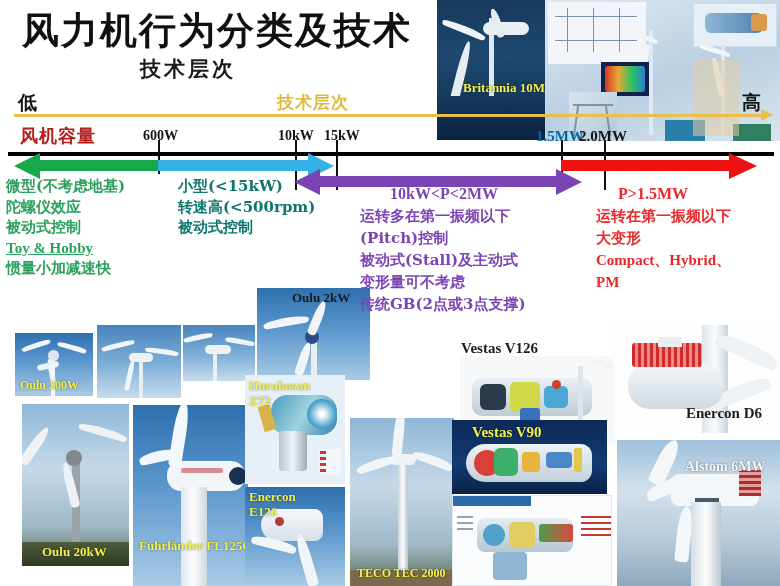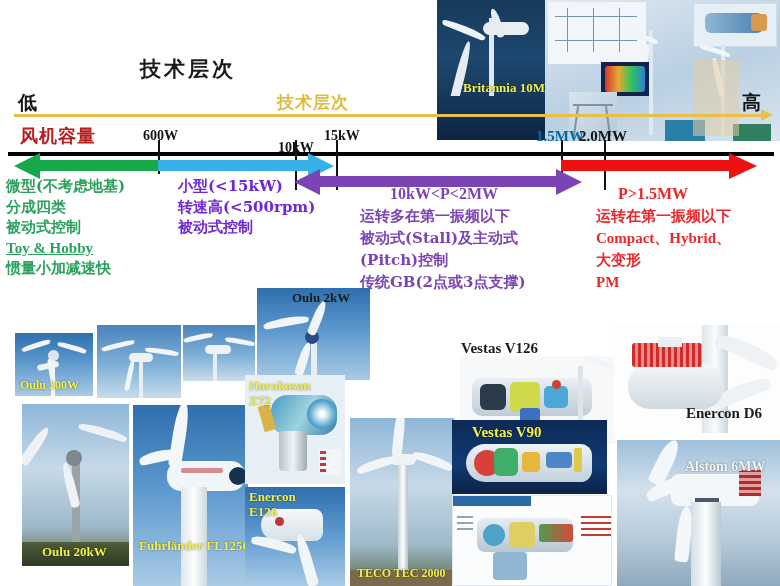--- a/index.html
+++ b/index.html
@@ -99,21 +99,21 @@
   
   #red-bar { left:561px; top:160px; width:170px; background:#ee1111; }
   #red-head { left:729px; top:153px;
     border-left:28px solid #ee1111;
     border-top:13px solid transparent; border-bottom:13px solid transparent; }
 
   
   .col { position:absolute; font-family:"DejaVu Serif", serif; font-weight:bold; }
   .col div { white-space:nowrap; }
   #col-green { left:6px;  top:176px; color:#2aa05d; font-size:15px; line-height:20.5px; }
-  #col-blue  { left:178px; top:176px; color:#6d28d9; font-size:15px; line-height:20.5px; }
+  #col-blue  { left:178px; top:176px; color:#0f766e; font-size:15px; line-height:20.5px; }
   #col-purple{ left:360px; top:183px; color:#7b44b5; font-size:15px; line-height:22px; }
   #col-red   { left:596px; top:183px; color:#e8282a; font-size:15px; line-height:22px; }
   .col .hdr { font-family:"Liberation Serif", serif; font-size:16px; }
   #col-purple .hdr { padding-left:30px; }
   #col-red .hdr { padding-left:22px; }
 
   
   .photo { position:absolute; overflow:hidden; }
   .plabel {
     position:absolute; font-family:"Liberation Serif", serif;
@@ -342,78 +342,80 @@
     <div style="position:absolute;left:122px;top:30px;width:22px;height:26px;
          background:repeating-linear-gradient(0deg,#b22a2a 0 3px,#e0a0a0 3px 6px);"></div>
     <div class="tower" style="left:74px;top:62px;width:30px;height:84px;background:linear-gradient(90deg,#d4dee5,#fbfdfe,#bcc9d2);"></div>
     <div class="blade" style="left:40px;top:-2px;width:16px;height:48px;transform:rotate(26deg);background:#f4f7f9;"></div>
     <div class="blade" style="left:28px;top:40px;width:48px;height:14px;transform:rotate(-22deg);background:#f4f7f9;"></div>
     <div class="blade" style="left:60px;top:66px;width:14px;height:56px;transform:rotate(6deg);background:#f4f7f9;"></div>
     <div style="position:absolute;left:78px;top:58px;width:24px;height:4px;background:#4b5a66;"></div>
   </div>
   <div class="plabel white" style="left:685px; top:459px; font-size:14px;">Alstom 6MW</div>
 
+  <div class="title">风力机行为分类及技术</div>
   <div class="subtitle">技术层次</div>
 
   <div class="tech-line"></div>
   <div class="tech-low">低</div>
   <div class="tech-high">高</div>
   <div class="tech-label">技术层次</div>
 
   <div class="cap-label">风机容量</div>
   <div class="axis-line"></div>
 
   <div class="tick" style="left:158px; height:34px;"></div>
   <div class="tick" style="left:295px; height:50px;"></div>
   <div class="tick" style="left:336px; height:50px;"></div>
   <div class="tick" style="left:561px; height:50px;"></div>
   <div class="tick" style="left:604px; height:50px;"></div>
 
   <div class="tick-lbl" style="left:143px;">600W</div>
-  <div class="tick-lbl" style="left:278px;margin-top:12px;">10kW</div>
+  <div class="tick-lbl" style="left:278px;">10kW</div>
   <div class="tick-lbl" style="left:324px;">15kW</div>
   <div class="tick-lbl lt" style="left:536px; font-size:15px;">1.5MW</div>
   <div class="tick-lbl" style="left:579px; font-size:15px;">2.0MW</div>
 
   <div class="bar" id="green-bar"></div>
   <div class="arrow-head" id="green-head"></div>
 
   <div class="bar" id="blue-bar"></div>
   <div class="arrow-head" id="blue-head"></div>
 
   <div class="bar" id="purple-bar"></div>
   <div class="arrow-head" id="purple-head-l"></div>
   <div class="arrow-head" id="purple-head-r"></div>
 
   <div class="bar" id="red-bar"></div>
   <div class="arrow-head" id="red-head"></div>
 
   <div class="col" id="col-green">
     <div>微型(不考虑地基)</div>
-    <div>分成四类</div>
+    <div>陀螺仪效应</div>
     <div>被动式控制</div>
     <div style="font-family:'Liberation Serif',serif;text-decoration:underline;">Toy &amp; Hobby</div>
     <div>惯量小加减速快</div>
   </div>
 
   <div class="col" id="col-blue">
     <div>小型(&lt;15kW)</div>
     <div>转速高(&lt;500rpm)</div>
     <div>被动式控制</div>
   </div>
 
   <div class="col" id="col-purple">
     <div class="hdr">10kW&lt;P&lt;2MW</div>
     <div>运转多在第一振频以下</div>
+    <div>(Pitch)控制</div>
     <div>被动式(Stall)及主动式</div>
-    <div>(Pitch)控制</div>
+    <div>变形量可不考虑</div>
     <div>传统GB(2点或3点支撑)</div>
   </div>
 
   <div class="col" id="col-red">
     <div class="hdr">P&gt;1.5MW</div>
     <div>运转在第一振频以下</div>
+    <div>大变形</div>
     <div style="font-family:'Liberation Serif',serif;">Compact、Hybrid、</div>
-    <div>大变形</div>
     <div style="font-family:'Liberation Serif',serif;">PM</div>
   </div>
 
 </div>
 
 </body></html>

